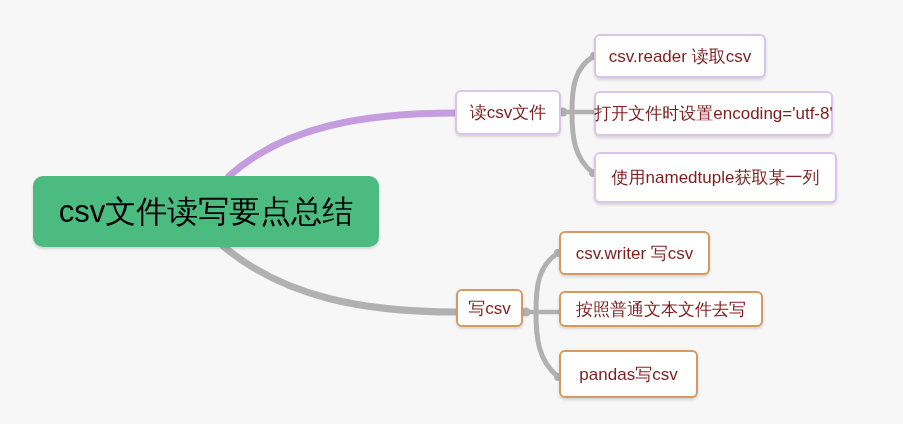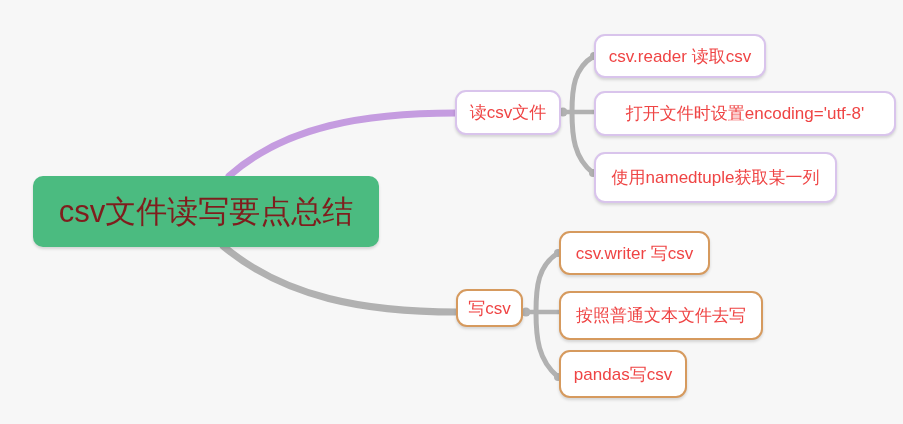--- a/index.html
+++ b/index.html
@@ -15,45 +15,45 @@
   }
   svg.wires{position:absolute;left:0;top:0;width:903px;height:424px;}
   .wire-main-read{stroke:var(--branch-read-line,#c59ce0);}
   .wire-gray{stroke:var(--connector-gray,#b1b1b1);}
   .dot{fill:var(--connector-gray,#b1b1b1);}
   .node{
     position:absolute;
     box-sizing:border-box;
     display:flex;align-items:center;justify-content:center;
     background:#ffffff;
-    border-radius:11px;
+    border-radius:6px;
     font-size:17px;
-    color:#ef4444;
+    color:#7f1d1d;
     white-space:nowrap;
     box-shadow:0 2px 3px rgba(0,0,0,0.14);
     cursor:default;
   }
   .n-root{
     left:33px;top:176px;width:346px;height:71px;
     background:var(--root-green,#4bbb80);
-    color:#7f1d1d;
+    color:#000000;
     font-size:31px;
     border-radius:10px;
     border:none;
   }
   .purple{border:2px solid var(--purple-border,#d9c4ec);}
   .orange{border:2px solid var(--orange-border,#d69a5e);text-align:center;}
   .n-b0 {left:455px;top:90px; width:106px;height:45px;text-align:right;}
   .n-c00{left:594px;top:34px; width:172px;height:44px;}
-  .n-c01{left:594px;top:91px; width:302px;height:45px;}
+  .n-c01{left:594px;top:91px; width:239px;height:45px;}
   .n-c02{left:594px;top:152px;width:243px;height:51px;}
   .n-b1 {left:456px;top:289px;width:67px; height:38px;}
   .n-c10{left:559px;top:231px;width:151px;height:44px;}
-  .n-c11{left:559px;top:291px;width:204px;height:49px;}
-  .n-c12{left:559px;top:350px;width:128px;height:48px;}
+  .n-c11{left:559px;top:291px;width:204px;height:36px;}
+  .n-c12{left:559px;top:350px;width:139px;height:48px;}
 </style>
 </head>
 <body>
 
 <div class="canvas">
 
   <svg class="wires" viewBox="0 0 903 424">
 
     <path class="wire-main-read" d="M 229 176 C 285 126, 365 113, 456 113" fill="none" stroke-width="7" stroke-linecap="round"></path>
 

